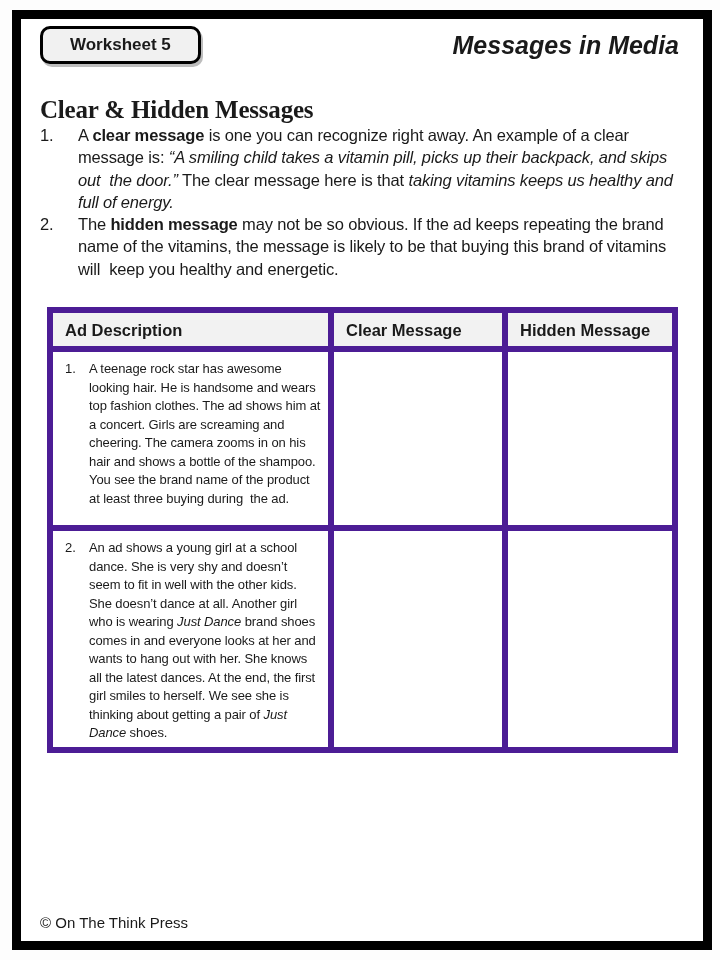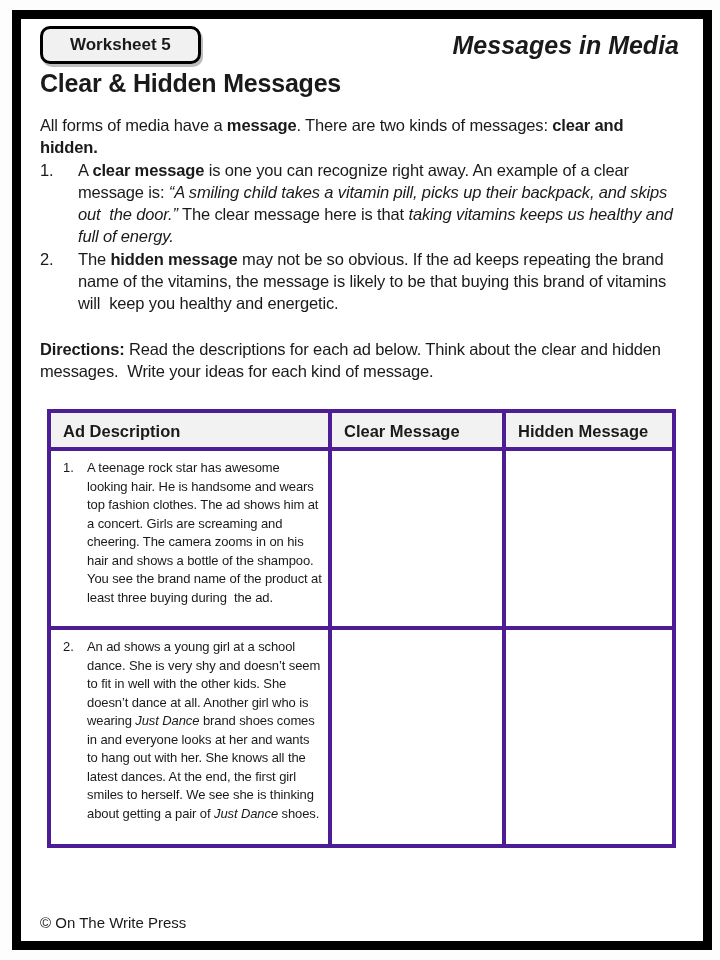--- a/index.html
+++ b/index.html
@@ -39,24 +39,25 @@
     box-shadow: 2px 3px 0 #bdbdbd;
     text-align: right;
   }
   .series-title {
     font-size: 25px;
     font-weight: bold;
     font-style: italic;
     padding-right: 2px;
   }
   h1.page-title {
-    margin-top: 5px;
+    margin-top: 32px;
     font-size: 25px;
     font-weight: bold;
     letter-spacing: -0.2px;
+    font-family: Liberation Serif, serif;
   }
   
   .bodytext {
     font-size: 16.5px;
     line-height: 22.3px;
     letter-spacing: -0.15px;
     white-space: pre-wrap;
   }
   .intro { margin-top: 16px; }
   .numlist { margin-top: 0; }
@@ -70,21 +71,21 @@
   .i { font-style: italic; }
   
   table.msg-table {
     margin-top: 27px;
     margin-left: 7px;
     width: 625px;
     border-collapse: collapse;
     table-layout: fixed;
   }
   .msg-table th, .msg-table td {
-    border: 4px solid #4c1d95;
+    border: 6px solid #4c1d95;
     vertical-align: top;
     text-align: left;
   }
   .msg-table th {
     background: #f2f2f2;
     font-size: 16.5px;
     font-weight: bold;
     height: 38px;
     padding: 8px 6px 6px 12px;
     vertical-align: middle;
@@ -120,34 +121,32 @@
 
     <div class="header-row">
       <div class="badge">
         <span>Worksheet 5</span>
       </div>
       <div class="series-title">Messages in Media</div>
     </div>
 
     <h1 class="page-title">Clear &amp; Hidden Messages</h1>
 
-    <p class="bodytext intro"><span>All forms of media have a </span><span class="b">message</span><span>. There are two kinds of messages: </span><span class="b">clear and hidden.</span></p>
 
     <div class="numlist">
       <div class="numitem bodytext">
         <span class="num">1.</span>
         <span class="itemtext"><span>A </span><span class="b">clear message</span><span> is one you can recognize right away. An example of a clear message is: </span><span class="i">“A smiling child takes a vitamin pill, picks up their backpack, and skips out  the door.”</span><span> The clear message here is that </span><span class="i">taking vitamins keeps us healthy and full of energy.</span></span>
       </div>
       <div class="numitem bodytext">
         <span class="num">2.</span>
         <span class="itemtext"><span>The </span><span class="b">hidden message</span><span> may not be so obvious. If the ad keeps repeating the brand name of the vitamins, the message is likely to be that buying this brand of vitamins will  keep you healthy and energetic.</span></span>
       </div>
     </div>
 
-    <p class="bodytext directions"><span class="b">Directions:</span><span> Read the descriptions for each ad below. Think about the clear and hidden messages.  Write your ideas for each kind of message.</span></p>
 
     <table class="msg-table">
       <colgroup>
         <col class="col-desc">
           <col class="col-clear">
           <col class="col-hidden">
       </colgroup>
       <thead>
         <tr>
           <th>Ad Description</th>
@@ -172,16 +171,16 @@
               <span class="num">2.</span>
               <span class="desc-text"><span>An ad shows a young girl at a school dance. She is very shy and doesn’t seem to fit in well with the other kids. She doesn’t dance at all. Another girl who is wearing </span><span class="i">Just Dance</span><span> brand shoes comes in and everyone looks at her and wants to hang out with her. She knows all the latest dances. At the end, the first girl smiles to herself. We see she is thinking about getting a pair of </span><span class="i">Just Dance</span><span> shoes.</span></span>
             </div>
           </td>
           <td></td>
           <td></td>
         </tr>
       </tbody>
     </table>
 
-    <div class="footer">© On The Write Press</div>
+    <div class="footer">© On The Think Press</div>
 
   </div>
 </div>
 
 </body></html>

